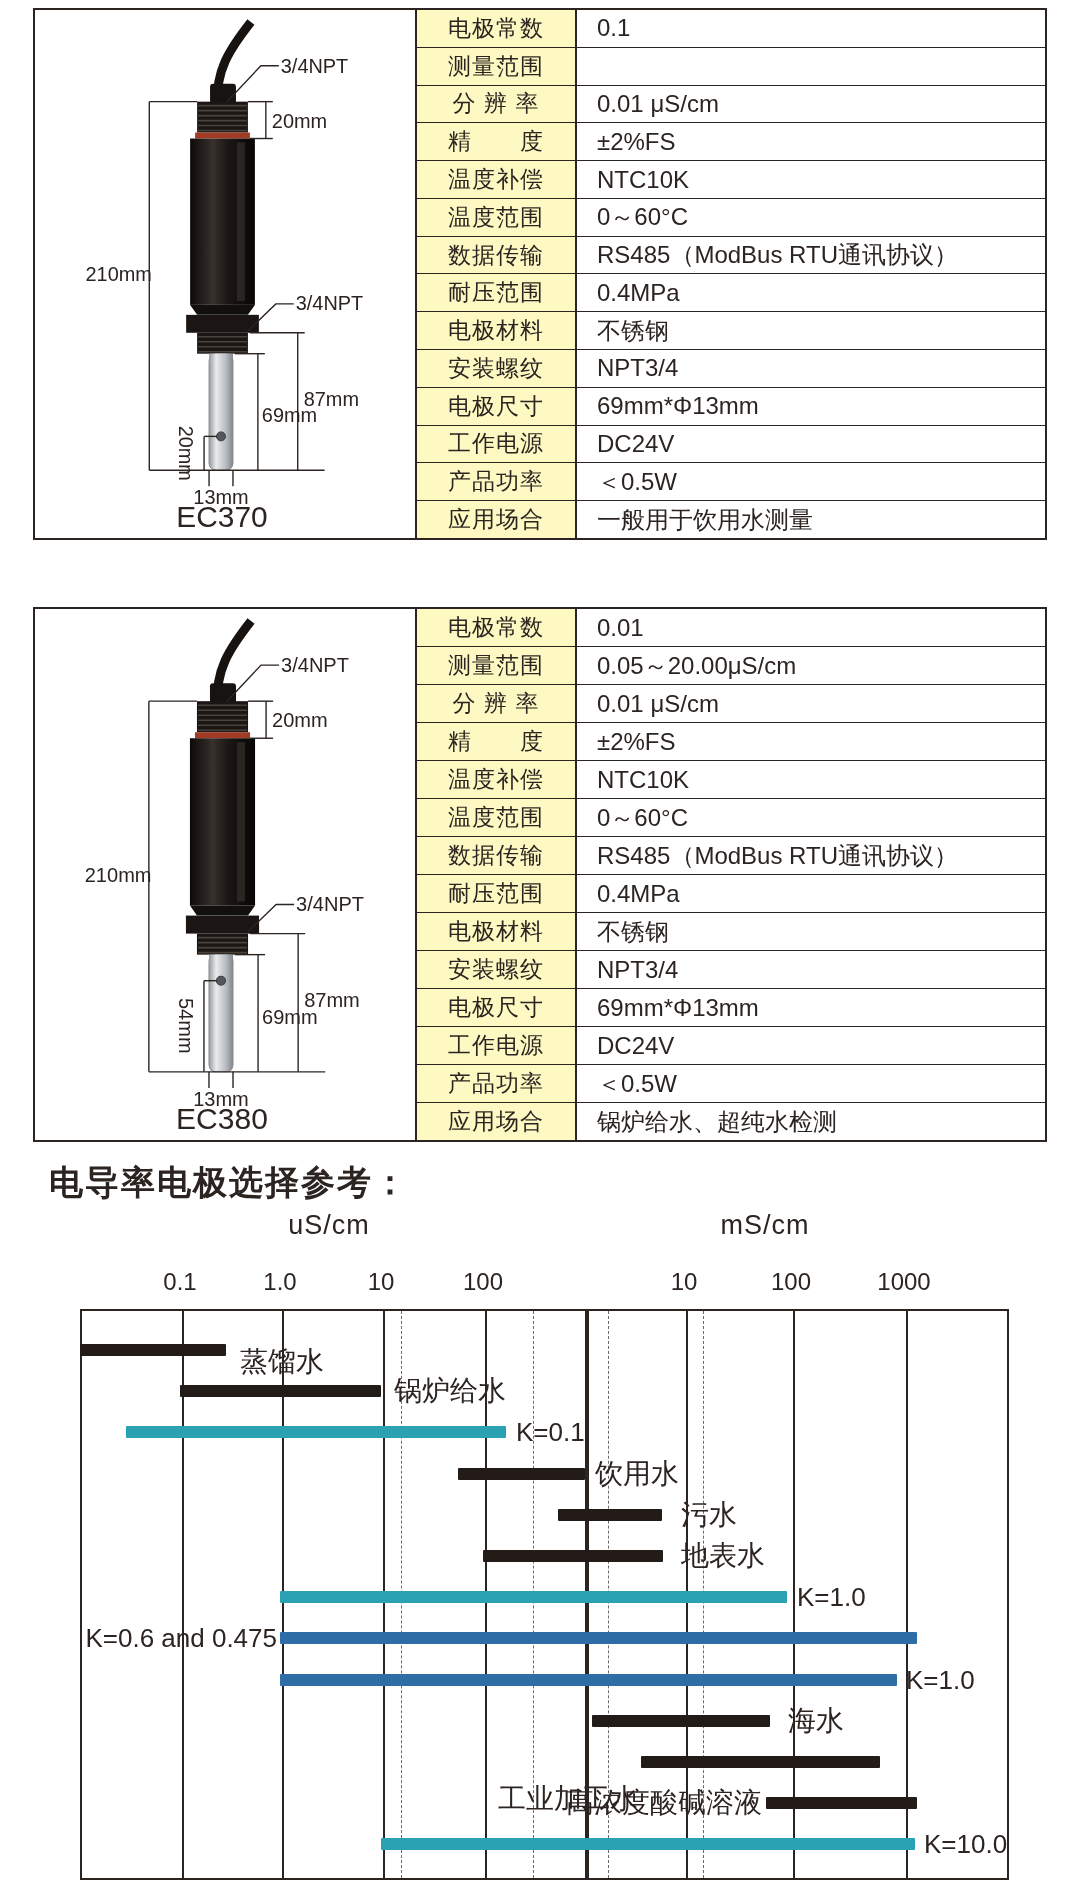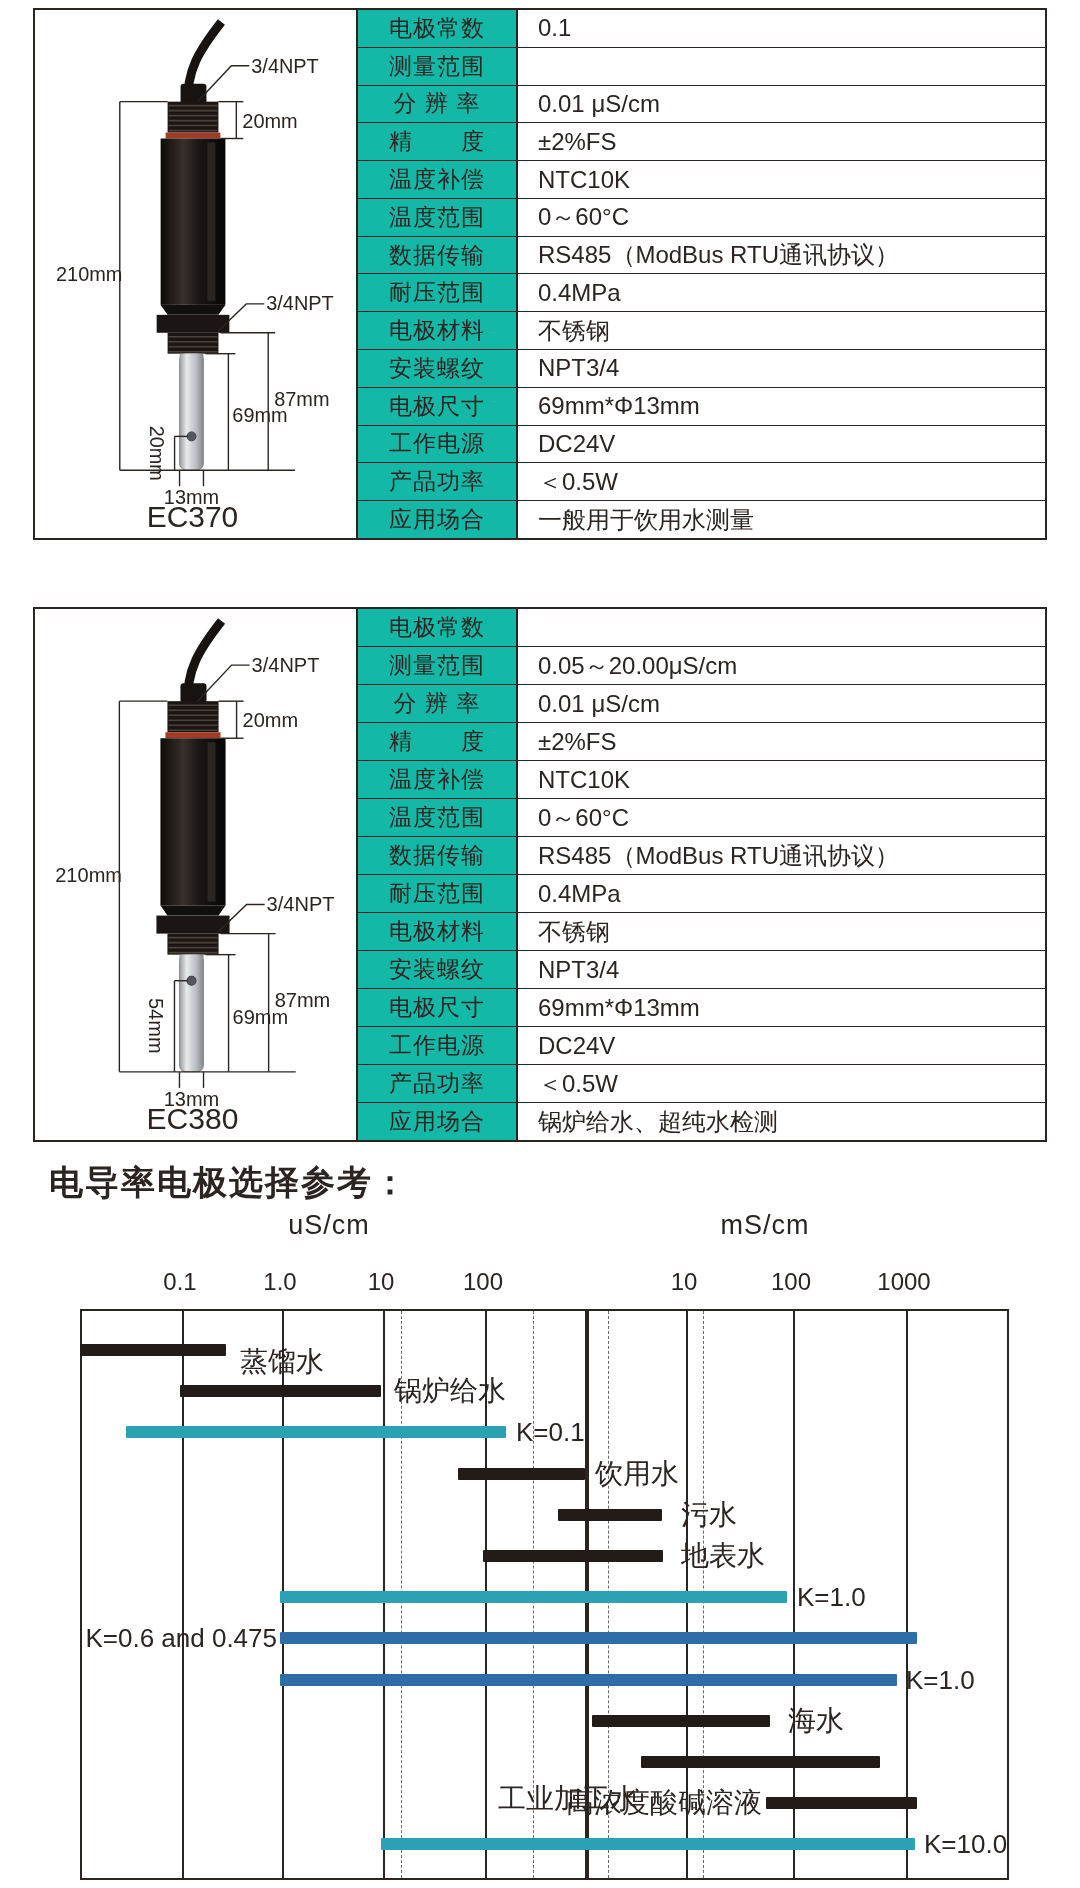--- a/index.html
+++ b/index.html
@@ -6,26 +6,26 @@
   body{
     width:1080px;height:1888px;position:relative;background:#ffffff;
     font-family:"Liberation Sans","DejaVu Sans",sans-serif;color:#2b2421;
     overflow:hidden;
   }
   
   .block{position:absolute;left:33px;width:1014px;border:2.5px solid #2b2421;
          background:#fff;display:flex;box-sizing:border-box;}
   #block1{top:8px;height:532px;}
   #block2{top:607px;height:535px;}
-  .diagram{width:321px;flex:none;position:relative;text-align:right;}
+  .diagram{width:380px;flex:none;position:relative;text-align:right;}
   .diagram svg{display:block;width:100%;height:100%;}
   .spec-table{flex:1;display:flex;flex-direction:column;border-left:2px solid #2b2421;}
   .spec-row{flex:1;display:flex;border-bottom:1.5px solid #2b2421;min-height:0;}
   .spec-row:last-child{border-bottom:none;}
-  .spec-label{width:158px;flex:none;background:#14b8a6;border-right:2px solid #2b2421;
+  .spec-label{width:158px;flex:none;background:#fef9c3;border-right:2px solid #2b2421;
               display:flex;align-items:center;justify-content:center;
               font-size:23px;letter-spacing:1px;white-space:pre;}
   .spec-value{flex:1;display:flex;align-items:center;padding-left:20px;font-size:24px;}
   .dim-text{font-size:20px;fill:#2b2421;}
   .model-text{font-size:30px;fill:#2b2421;}
   .dim-line{stroke:#2b2421;stroke-width:1.4;fill:none;}
   
   #chart{position:absolute;left:0;top:0;width:1080px;height:1888px;pointer-events:none;padding-left:37px;}
   .chart-title{position:absolute;left:49px;top:1160px;font-size:34px;font-weight:bold;letter-spacing:2px;}
   .unit-label{position:absolute;top:1210px;font-size:27px;transform:translateX(-50%);letter-spacing:1px;}
@@ -241,20 +241,21 @@
       <text class="dim-text" x="237" y="397">87mm</text>
       <text class="dim-text" x="195" y="414">69mm</text>
       <text class="dim-text" transform="rotate(90 112 416)" x="112" y="416" text-anchor="middle">54mm</text>
       <text class="dim-text" x="154" y="496" text-anchor="middle">13mm</text>
       <text class="model-text" x="155" y="519" text-anchor="middle">EC380</text>
     </svg>
   </div>
   <div class="spec-table">
       <div class="spec-row">
         <div class="spec-label">电极常数</div>
+        <div class="spec-value">0.01</div>
       </div>
       <div class="spec-row">
         <div class="spec-label">测量范围</div>
         <div class="spec-value">0.05～20.00μS/cm</div>
       </div>
       <div class="spec-row">
         <div class="spec-label">分 辨 率</div>
         <div class="spec-value">0.01 μS/cm</div>
       </div>
       <div class="spec-row">

